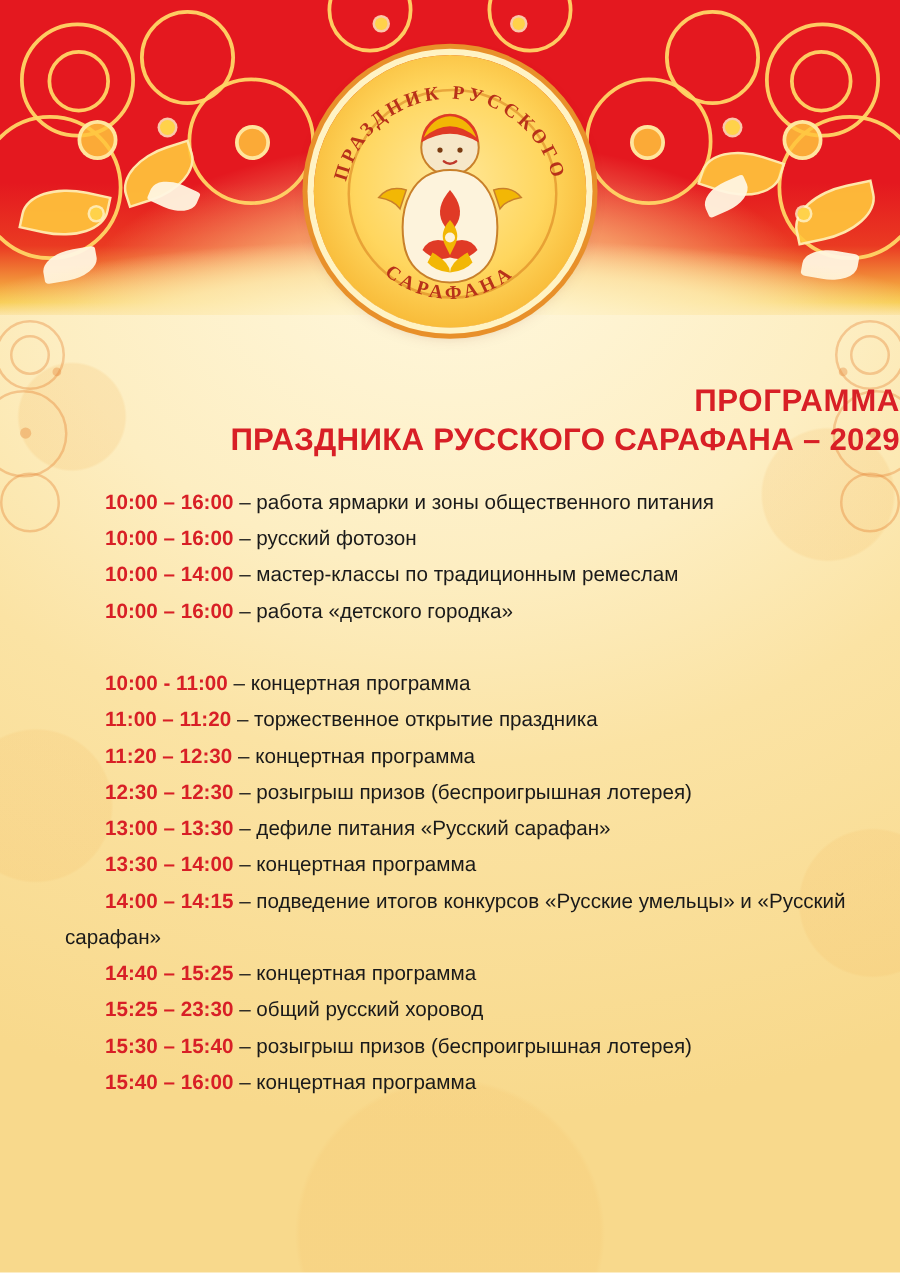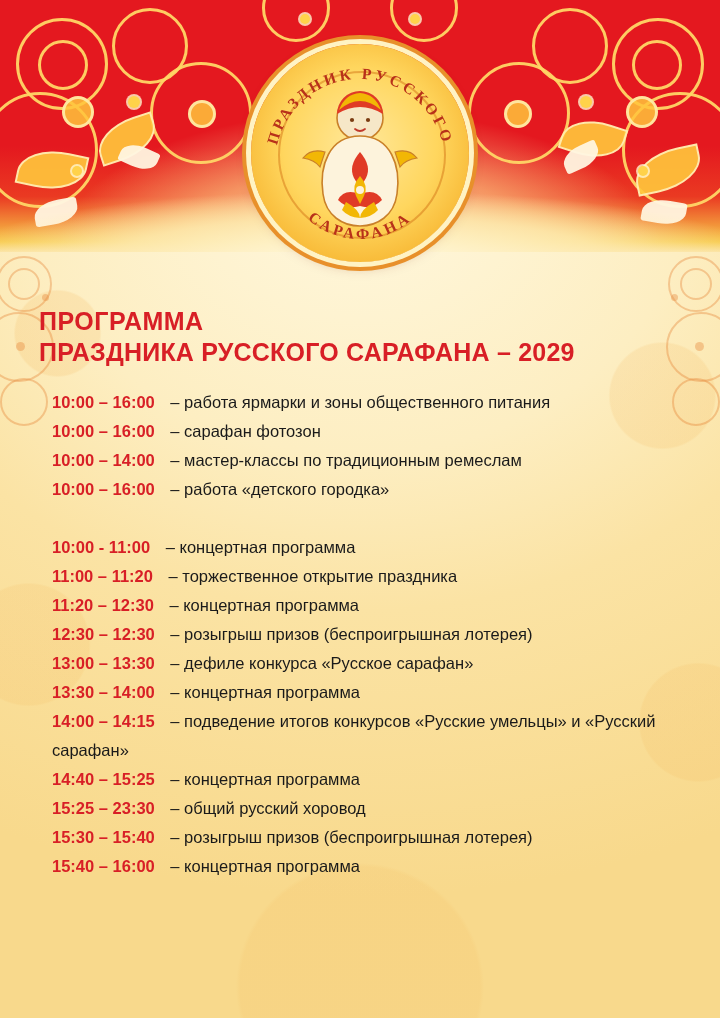--- a/index.html
+++ b/index.html
@@ -130,21 +130,21 @@
     border-radius: 50%;
     border: 2px solid rgba(215,125,30,0.55);
   }
   .emblem-svg { position: absolute; inset: 0; }
 
   
   .titles {
     position: absolute;
     top: 306px;
     left: 0; right: 0;
-    text-align: left;
+    text-align: right;
     padding-left: 39px;
   }
   .title-line1 {
     font-size: 25px;
     font-weight: bold;
     color: #d81f26;
     letter-spacing: .5px;
     line-height: 30px;
   }
   .title-line2 {
@@ -164,24 +164,24 @@
   }
   .sched-item {
     font-size: 16.5px;
     line-height: 29px;
     color: #1c1c1c;
     white-space: normal;
   }
   .sched-item .time {
     font-weight: bold;
     color: #d81f26;
+    margin-left: 32px;
   }
   .sched-item .desc {
     color: #1a1a1a;
-    padding-left: 11px;
   }
   .gap { height: 29px; }
 </style>
 </head>
 <body>
 
 <div class="poster">
 
   <div class="top-band">
 
@@ -276,29 +276,29 @@
     </svg>
   </div>
 
   <div class="titles">
     <div class="title-line1">ПРОГРАММА</div>
     <div class="title-line2">ПРАЗДНИКА РУССКОГО САРАФАНА – 2029</div>
   </div>
 
   <div class="schedule" id="schedule">
       <div class="sched-item"><span class="time">10:00 – 16:00</span><span class="desc"> – работа ярмарки и зоны общественного питания</span></div>
-      <div class="sched-item"><span class="time">10:00 – 16:00</span><span class="desc"> – сарафан фотозон</span></div>
+      <div class="sched-item"><span class="time">10:00 – 16:00</span><span class="desc"> – русский фотозон</span></div>
       <div class="sched-item"><span class="time">10:00 – 14:00</span><span class="desc"> – мастер-классы по традиционным ремеслам</span></div>
       <div class="sched-item"><span class="time">10:00 – 16:00</span><span class="desc"> – работа «детского городка»</span></div>
       <div class="gap"></div>
       <div class="sched-item"><span class="time">10:00 - 11:00</span><span class="desc"> – концертная программа</span></div>
       <div class="sched-item"><span class="time">11:00 – 11:20</span><span class="desc"> – торжественное открытие праздника</span></div>
       <div class="sched-item"><span class="time">11:20 – 12:30</span><span class="desc"> – концертная программа</span></div>
       <div class="sched-item"><span class="time">12:30 – 12:30</span><span class="desc"> – розыгрыш призов (беспроигрышная лотерея)</span></div>
-      <div class="sched-item"><span class="time">13:00 – 13:30</span><span class="desc"> – дефиле конкурса «Русское сарафан»</span></div>
+      <div class="sched-item"><span class="time">13:00 – 13:30</span><span class="desc"> – дефиле питания «Русский сарафан»</span></div>
       <div class="sched-item"><span class="time">13:30 – 14:00</span><span class="desc"> – концертная программа</span></div>
       <div class="sched-item"><span class="time">14:00 – 14:15</span><span class="desc"> – подведение итогов конкурсов «Русские умельцы» и «Русский сарафан»</span></div>
       <div class="sched-item"><span class="time">14:40 – 15:25</span><span class="desc"> – концертная программа</span></div>
       <div class="sched-item"><span class="time">15:25 – 23:30</span><span class="desc"> – общий русский хоровод</span></div>
       <div class="sched-item"><span class="time">15:30 – 15:40</span><span class="desc"> – розыгрыш призов (беспроигрышная лотерея)</span></div>
       <div class="sched-item"><span class="time">15:40 – 16:00</span><span class="desc"> – концертная программа</span></div>
     </div>
 
 </div>
 

